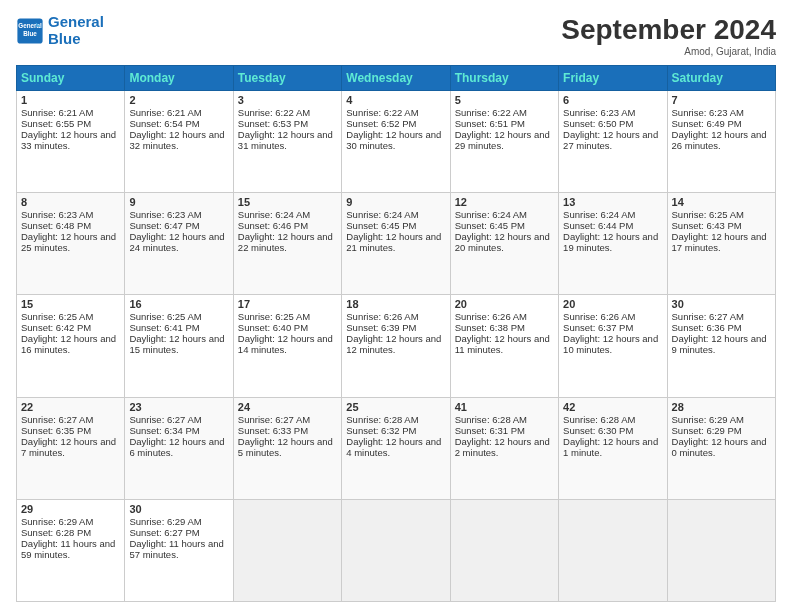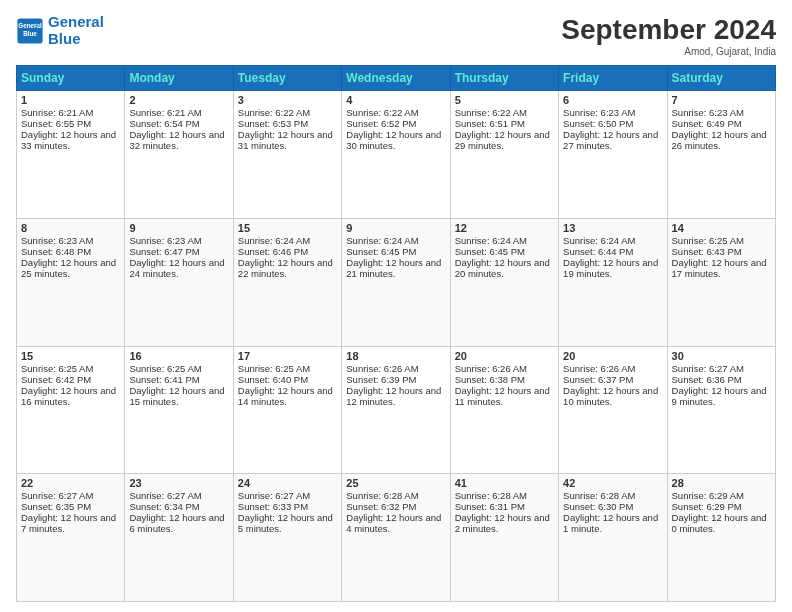--- a/index.html
+++ b/index.html
@@ -155,15 +155,24 @@
         </tr>
         <tr>
           <td><span class="day-num">22</span>Sunrise: 6:27 AM<br>Sunset: 6:35 PM<br>Daylight: 12 hours and 7 minutes.</td>
           <td><span class="day-num">23</span>Sunrise: 6:27 AM<br>Sunset: 6:34 PM<br>Daylight: 12 hours and 6 minutes.</td>
           <td><span class="day-num">24</span>Sunrise: 6:27 AM<br>Sunset: 6:33 PM<br>Daylight: 12 hours and 5 minutes.</td>
           <td><span class="day-num">25</span>Sunrise: 6:28 AM<br>Sunset: 6:32 PM<br>Daylight: 12 hours and 4 minutes.</td>
           <td><span class="day-num">41</span>Sunrise: 6:28 AM<br>Sunset: 6:31 PM<br>Daylight: 12 hours and 2 minutes.</td>
           <td><span class="day-num">42</span>Sunrise: 6:28 AM<br>Sunset: 6:30 PM<br>Daylight: 12 hours and 1 minute.</td>
           <td><span class="day-num">28</span>Sunrise: 6:29 AM<br>Sunset: 6:29 PM<br>Daylight: 12 hours and 0 minutes.</td>
         </tr>
+        <tr>
+          <td><span class="day-num">29</span>Sunrise: 6:29 AM<br>Sunset: 6:28 PM<br>Daylight: 11 hours and 59 minutes.</td>
+          <td><span class="day-num">30</span>Sunrise: 6:29 AM<br>Sunset: 6:27 PM<br>Daylight: 11 hours and 57 minutes.</td>
+          <td class="empty-cell"></td>
+          <td class="empty-cell"></td>
+          <td class="empty-cell"></td>
+          <td class="empty-cell"></td>
+          <td class="empty-cell"></td>
+        </tr>
       </tbody>
   </table>
 </div>
 
 </body></html>

